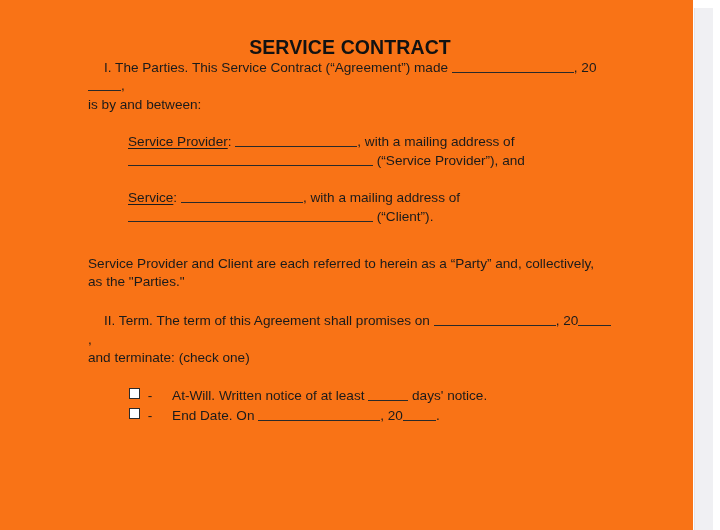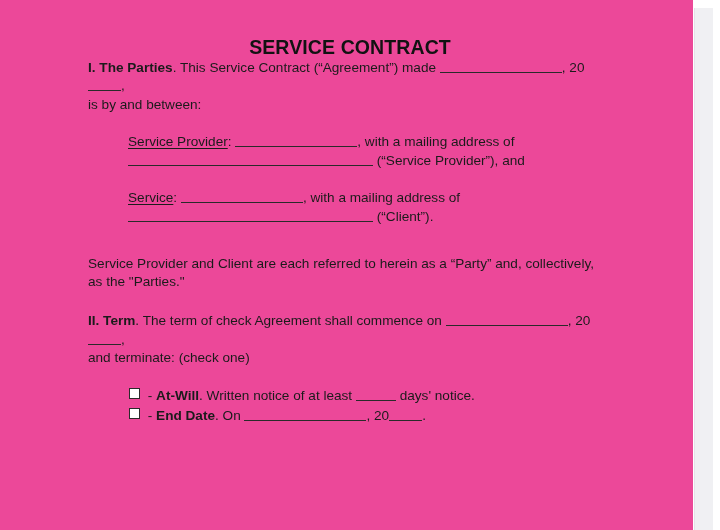--- a/index.html
+++ b/index.html
@@ -43,21 +43,21 @@
     border-radius: 2px;
   }
 
   
   #page {
     position: absolute;
     top: 0;
     left: 0;
     width: 693px;
     height: 530px;
-    background: #ec4899;
+    background: #f97316;
     overflow: hidden;
   }
 
   #doc {
     position: absolute;
     left: 88px;
     top: 0;
     width: 524px;
   }
 
@@ -126,21 +126,21 @@
     width: 9px;
     height: 9px;
     border: 1.3px solid #2b2b2b;
     vertical-align: 1px;
     margin-right: 4px;
     background: #fff;
     box-sizing: content-box;
   }
   .check-indent { margin-left: 41px; margin-top: 18px; }
 
-  b { font-weight: bold; }
+  b { font-weight: normal; margin-left: 16px; }
 </style>
 </head>
 <body>
 
 <div id="viewport">
 
   <div id="page">
     <div id="doc">
 
       <h1 class="doc-title">SERVICE CONTRACT</h1>
@@ -151,21 +151,21 @@
         <p class="para"><span class="u-label">Service Provider</span><span>: </span><span class="fill fill-lg"></span><span>, with a mailing address of</span><br><span class="fill fill-addr"></span><span> (“Service Provider”), and</span></p>
       </div>
 
       <div class="indent-block" style="margin-top:19px;">
         <p class="para"><span class="u-label">Service</span><span>: </span><span class="fill fill-lg"></span><span>, with a mailing address of</span><br><span class="fill fill-addr"></span><span> (“Client”).</span></p>
       </div>
 
       <p class="para sp-top-2" style="margin-top:28px;">Service Provider and Client are each referred to herein as a “Party” and, collectively, as the "Parties."</p>
 
 
-      <p class="para" style="margin-top:21px;"><b>II. Term</b><span>. The term of check Agreement shall commence on </span><span class="fill fill-lg"></span><span>, 20</span><span class="fill fill-yr"></span><span>,</span><br><span>and terminate: (check one)</span></p>
+      <p class="para" style="margin-top:21px;"><b>II. Term</b><span>. The term of this Agreement shall promises on </span><span class="fill fill-lg"></span><span>, 20</span><span class="fill fill-yr"></span><span>,</span><br><span>and terminate: (check one)</span></p>
 
       <ul class="check-list check-indent">
         <li class="check-row"><span class="cbox"></span><span> - </span><b>At-Will</b><span>. Written notice of at least </span><span class="fill fill-days"></span><span> days' notice.</span></li>
 
         <li class="check-row"><span class="cbox"></span><span> - </span><b>End Date</b><span>. On </span><span class="fill fill-lg"></span><span>, 20</span><span class="fill fill-yr"></span><span>.</span></li>
 
       </ul>
 
     </div>
   </div>

